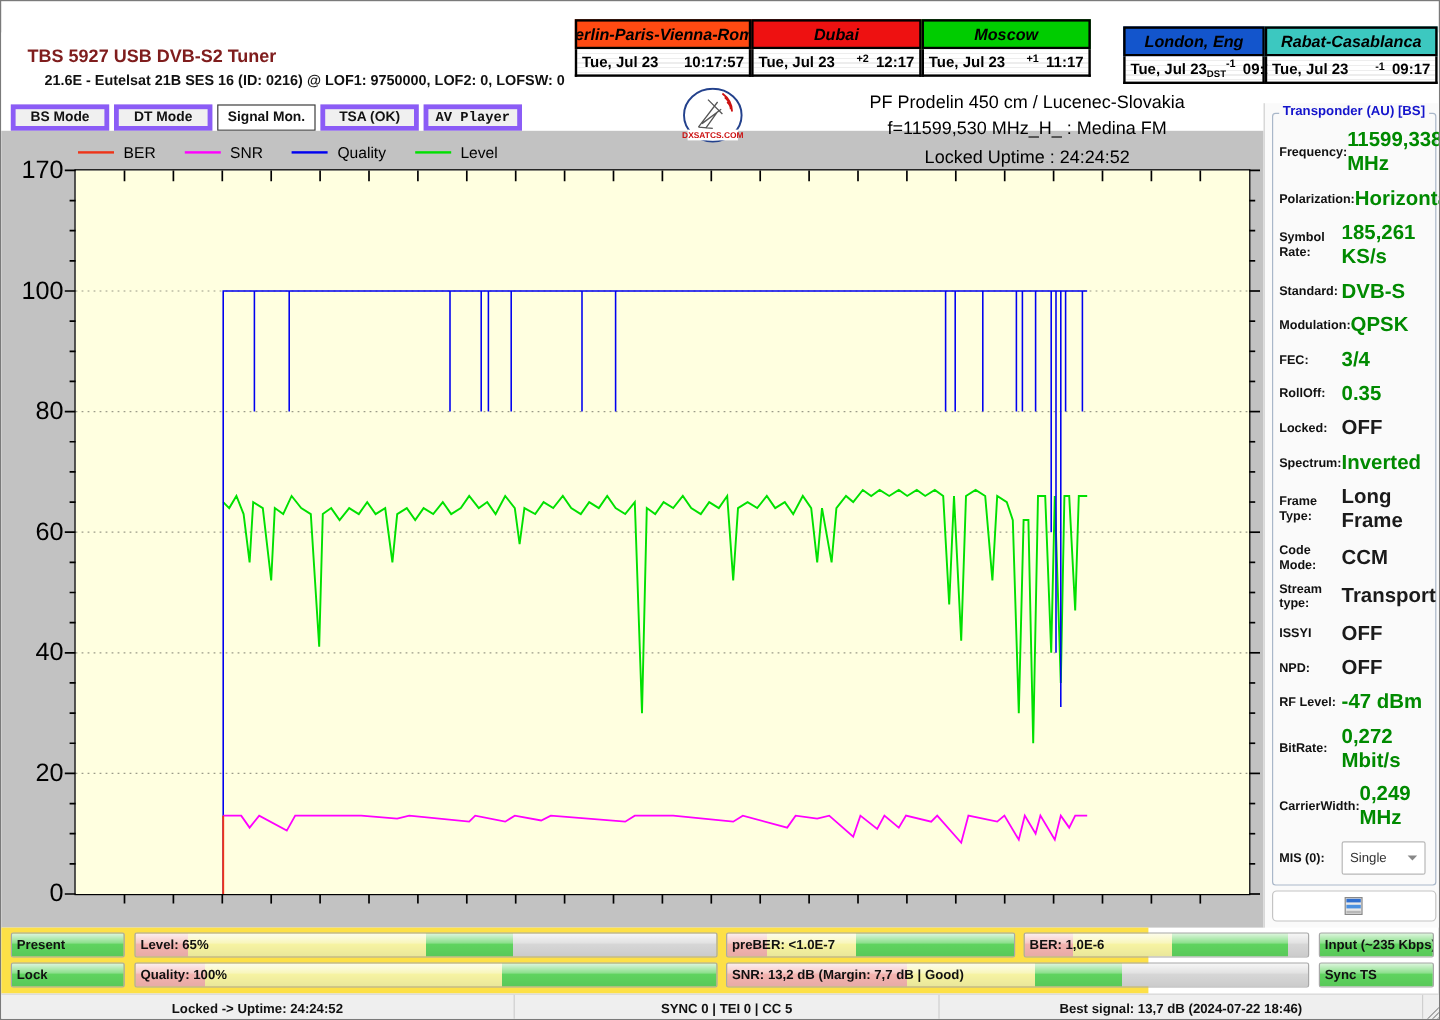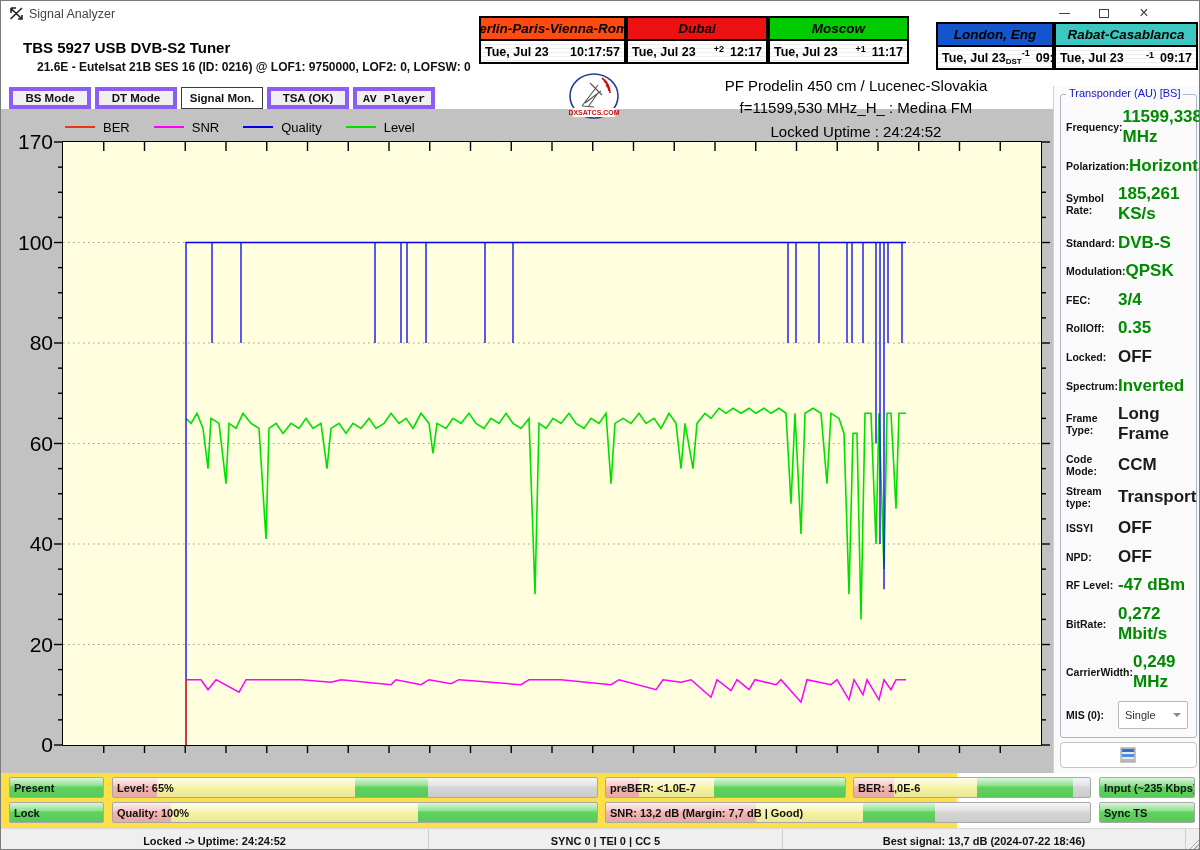--- a/index.html
+++ b/index.html
@@ -12,21 +12,21 @@
   #app-title{position:absolute;left:28px;top:6px;font-size:12.5px;color:#444}
   #app-icon{position:absolute;left:8px;top:5px}
   .winbtn{position:absolute;top:2px;width:34px;height:20px;display:flex;align-items:center;justify-content:center;color:#444;cursor:default}
   #btn-min{left:1046px}#btn-max{left:1086px}#btn-close{left:1126px}
   #btn-min span{display:block;width:11px;height:1px;background:#444}
   #btn-max span{display:block;width:10px;height:9px;border:1.2px solid #444}
   #btn-close span{font-size:16px;line-height:1}
 
   
   #header-band{position:absolute;left:0;top:26px;width:1200px;height:82px;background:#fff}
-  #device-title{position:absolute;left:22px;top:12px;font-size:15px;font-weight:bold;color:#000000}
+  #device-title{position:absolute;left:22px;top:12px;font-size:15px;font-weight:bold;color:#7f1d1d}
   #tuning-info{position:absolute;left:36px;top:33px;font-size:12px;font-weight:bold;color:#111}
 
   
   .clock{position:absolute}
   .clock-hd{height:25px;border:2px solid #000;display:flex;align-items:center;justify-content:center;
     font-size:13.5px;font-weight:bold;font-style:italic;color:#000;white-space:nowrap;overflow:hidden}
   .clock-tm{height:23px;border:2px solid #000;border-top:none;display:flex;align-items:center;
     padding:0 4px;font-size:12.5px;font-weight:bold;color:#000;white-space:nowrap;
     background:repeating-linear-gradient(180deg,#ffffff 0 3px,#ededed 3px 4px)}
   .c-date{flex:0 0 auto}
@@ -53,21 +53,21 @@
   
   #site-text{position:absolute;left:630px;top:76px;width:450px;text-align:center;color:#000}
   #site-line1{font-size:15px;margin-bottom:5px}
   #site-line2{font-size:15px;margin-bottom:7px}
   #site-line3{font-size:15px}
   #logo{position:absolute;left:567px;top:72px}
 
   
   #right-panel{position:absolute;left:1052px;top:85px;width:148px;height:687px;background:#fafafa;border-left:1px solid #d0d0d0}
   #groupbox{position:absolute;left:6px;top:8px;width:137px;height:644px;border:1px solid #a9b7c9;border-radius:3px}
-  #groupbox-title{position:absolute;top:-8px;left:5px;background:#fafafa;padding:0 3px;font-size:11px;font-weight:normal;color:#1414cc}
+  #groupbox-title{position:absolute;top:-8px;left:5px;background:#fafafa;padding:0 3px;font-size:11px;font-weight:bold;color:#1414cc}
   #tp-rows{position:absolute;left:5px;top:12px;right:3px;bottom:8px;display:flex;flex-direction:column;justify-content:space-between}
   .tp-row{display:flex;align-items:center}
   .tp-label{flex:0 0 52px;font-size:10.5px;font-weight:bold;color:#111}
   .tp-value{font-size:17px;font-weight:bold}
   .val-green{color:#008a00}
   .val-black{color:#1a1a1a}
   .mis-select{display:flex;align-items:center;justify-content:space-between;width:70px;height:22px;border:1px solid #b8b8b8;
     border-radius:2px;background:#fff;padding:13px 6px;font-size:11px;color:#333;cursor:default}
   .chev{width:0;height:0;border-left:4px solid transparent;border-right:4px solid transparent;border-top:4px solid #888}
   #ts-button{position:absolute;left:6px;top:656px;width:137px;height:26px;background:#fff;border:1px solid #c4c4c4;border-radius:4px;
@@ -83,37 +83,20 @@
   .sb-cell{position:absolute;top:0;height:23px;display:flex;align-items:center;justify-content:center;
     font-size:11px;font-weight:bold;color:#111;border-right:1px solid #cfcfcf}
   #resize-grip{position:absolute;right:1px;bottom:1px;width:12px;height:12px;cursor:nwse-resize;
     background:linear-gradient(135deg,transparent 0 50%,#aaa 50% 57%,transparent 57% 68%,#aaa 68% 75%,transparent 75% 86%,#aaa 86% 93%,transparent 93%)}
 </style>
 </head>
 <body>
 
 <div id="app">
 
-  <div id="titlebar">
-    <span id="app-icon">
-      <svg width="15" height="15" viewBox="0 0 15 15">
-          <path d="M1.5 2 L13 13 M13 2 L1.5 13 M2 2 L7 2 M2 2 L2 7 M9 13 L13 13 L13 9" stroke="#222" stroke-width="1.6" fill="none"></path>
-        </svg>
-    </span>
-    <span id="app-title">Signal Analyzer</span>
-    <div class="winbtn" id="btn-min">
-        <span></span>
-      </div>
-    <div class="winbtn" id="btn-max">
-        <span></span>
-      </div>
-    <div class="winbtn" id="btn-close">
-        <span>×</span>
-      </div>
-  </div>
 
   <div id="header-band">
     <div id="device-title">TBS 5927 USB DVB-S2 Tuner</div>
     <div id="tuning-info">21.6E - Eutelsat 21B  SES 16 (ID: 0216) @ LOF1: 9750000, LOF2: 0, LOFSW: 0</div>
   </div>
 
   <div id="clocks">
       <div class="clock" style="left: 478px; top: 15px; width: 147px;">
         <div class="clock-hd" style="background: rgb(255, 74, 18);">Berlin-Paris-Vienna-Roma</div>
         <div class="clock-tm">

